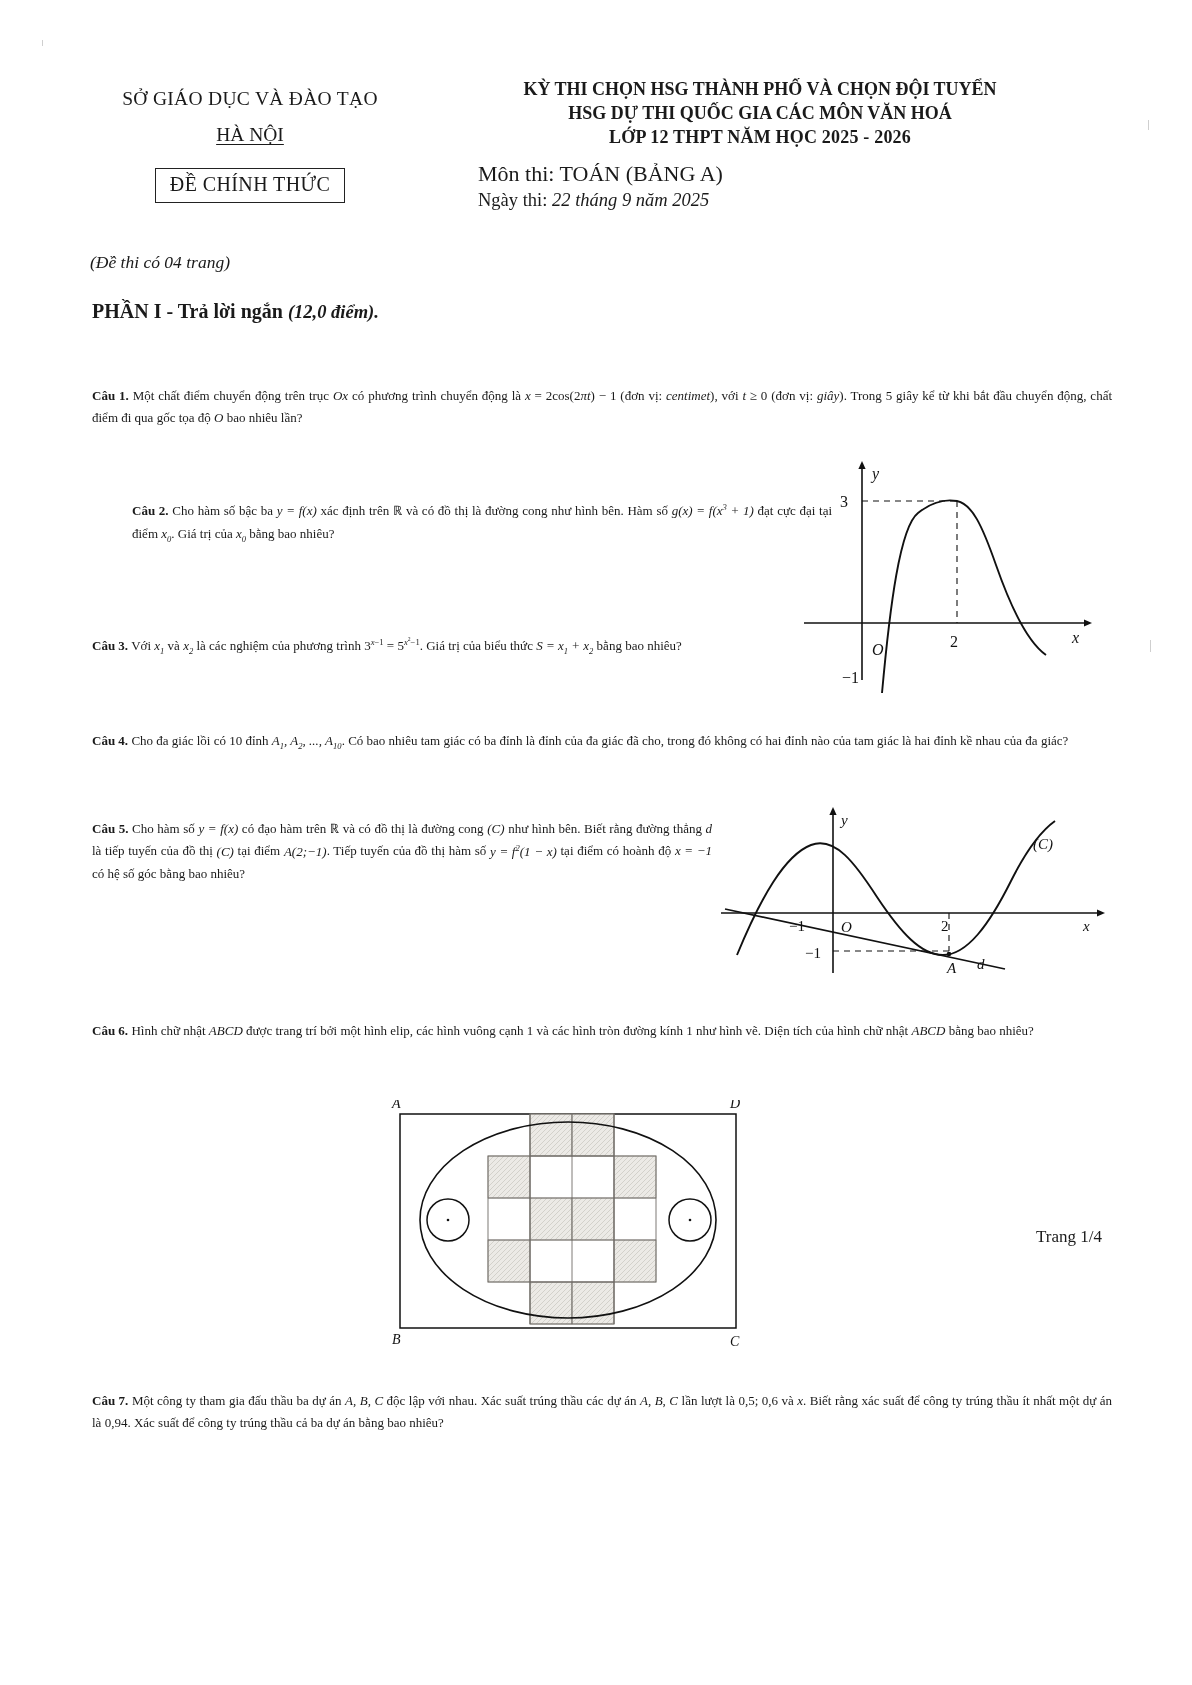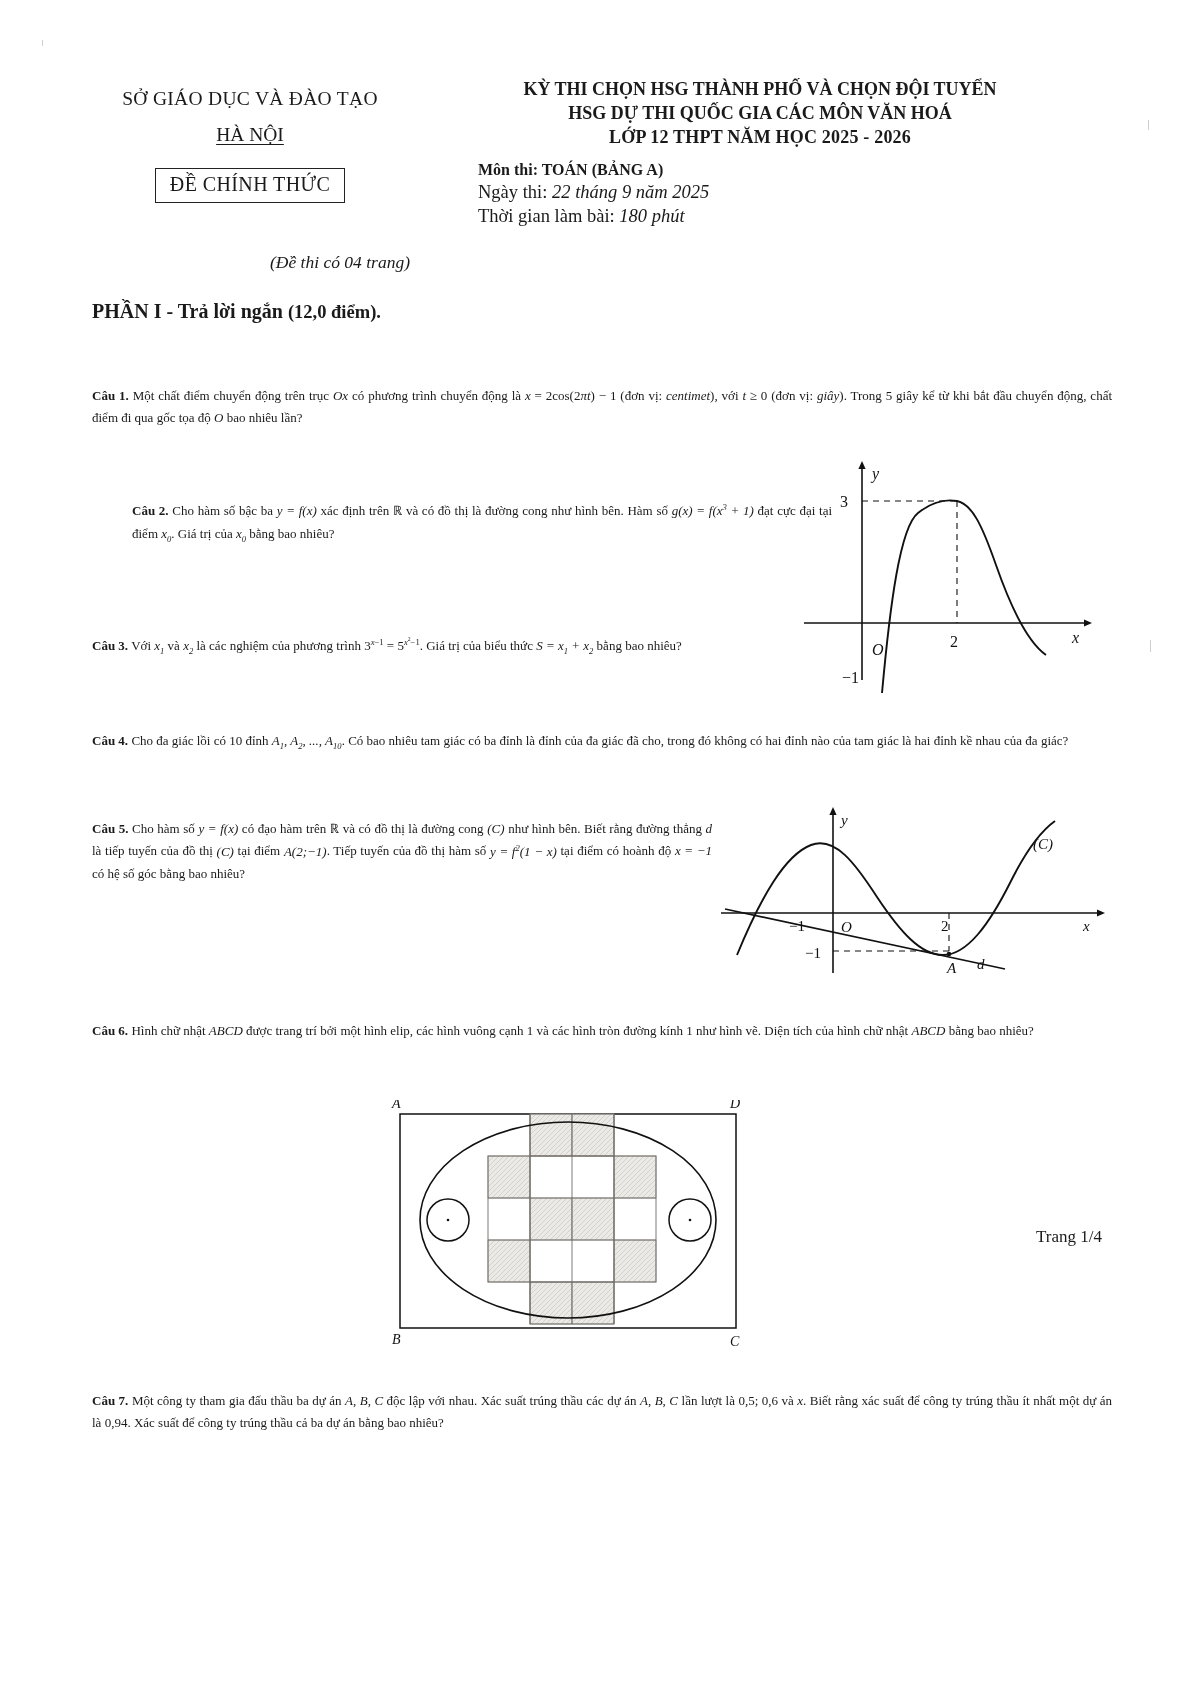--- a/index.html
+++ b/index.html
@@ -11,36 +11,36 @@
 
   
   .header { position:absolute; left:90px; top:78px; width:1010px; }
   .hdr-left { position:absolute; left:0; top:10px; width:320px; text-align:center; }
   .hdr-left .l1 { font-size:19.5px; letter-spacing:.3px; }
   .hdr-left .l2 { font-size:19.5px; text-decoration:underline; text-underline-offset:3px; margin-top:14px;}
   .official {
     margin:22px auto 15px auto; display:inline-block; border:1.6px solid #222;
     padding:4px 14px 6px 14px; font-size:20px; letter-spacing:.4px;
   }
-  .pages-note { margin-top:34px; font-style:italic; font-size:17.5px; text-align:right; }
+  .pages-note { margin-top:34px; font-style:italic; font-size:17.5px; text-align:left; }
 
   .hdr-right { position:absolute; left:340px; top:0; width:660px; }
   .hdr-right .t1, .hdr-right .t2, .hdr-right .t3 {
     font-weight:bold; font-size:18px; text-align:center; line-height:1.32;
   }
   .hdr-right .t3 { letter-spacing:.2px; }
   .hdr-right .sub { margin-top:12px; padding-left:48px; }
-  .hdr-right .sub .s1 { font-weight:bold; font-size:16px; }
+  .hdr-right .sub .s1 { font-weight:normal; font-size:22px; }
   .hdr-right .sub .s2, .hdr-right .sub .s3 { font-size:18.5px; margin-top:3px; }
   .it { font-style:italic; }
 
   
   .part1 { position:absolute; left:92px; top:300px; width:1020px; }
   .part1 .h { font-weight:bold; font-size:20px; }
-  .part1 .h .sz { font-size:18.5px;}
+  .part1 .h .sz { font-style:italic; font-size:18.5px;}
   .part1 .sub { font-weight:bold; font-style:italic; font-size:19px; margin-top:8px; }
 
   .q { position:absolute; font-size:13px; line-height:1.72; text-align:justify; }
   .q b { font-weight:bold; }
   .mi { font-style:italic; font-family:"Liberation Serif", serif; }
 
   sub { font-size:.66em; }
   sup { font-size:.66em; }
 
   
@@ -74,24 +74,20 @@
 
     <div class="hdr-right">
       <div class="t1">KỲ THI CHỌN HSG THÀNH PHỐ VÀ CHỌN ĐỘI TUYỂN</div>
       <div class="t2">HSG DỰ THI QUỐC GIA CÁC MÔN VĂN HOÁ</div>
       <div class="t3">LỚP 12 THPT NĂM HỌC 2025 - 2026</div>
       <div class="sub">
         <div class="s1">Môn thi: TOÁN (BẢNG A)</div>
         <div class="s2">
           <span>Ngày thi:</span>
           <span class="it">22 tháng 9 năm 2025</span>
-        </div>
-        <div class="s3">
-          <span>Thời gian làm bài:</span>
-          <span class="it">180 phút</span>
         </div>
       </div>
     </div>
   </div>
 
   <div class="part1">
     <div class="h">
       <span>PHẦN I - Trả lời ngắn</span>
       <span class="sz">(12,0 điểm).</span>
     </div>

